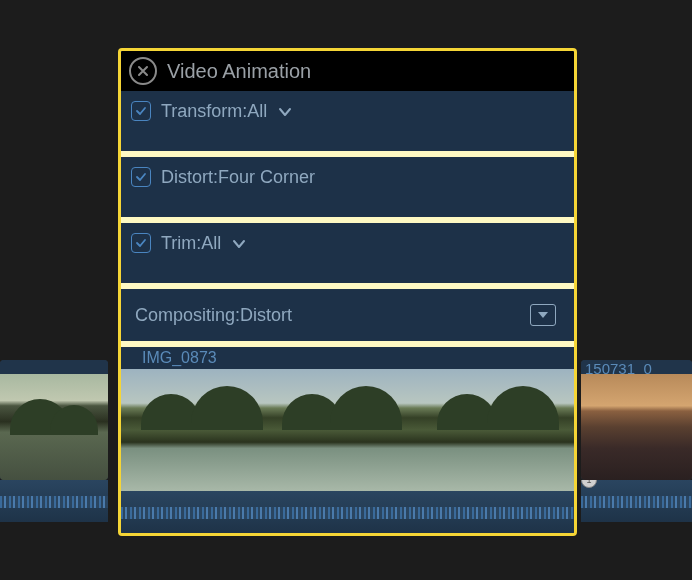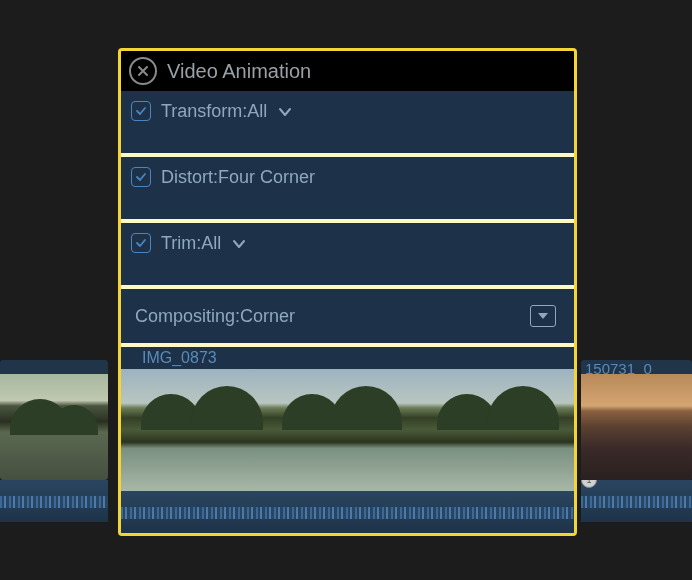--- a/index.html
+++ b/index.html
@@ -130,21 +130,21 @@
   .close-btn svg { display: block; }
 
   .panel-title {
     color: #9aa0a6;
     font-size: 20px;
     font-weight: 400;
   }
 
   .effect-row {
     height: 66px;
-    border-bottom: 4px solid #fef9c3;
+    border-bottom: 6px solid #fef9c3;
     background: #1d3148;
     display: flex;
     align-items: flex-start;
     padding: 10px 10px 0 10px;
     box-sizing: border-box;
     position: relative;
   }
   .effect-row.compositing { align-items: center; padding-top: 0; height: 58px; }
 
   .chk {
@@ -311,21 +311,21 @@
     </div>
     <span class="effect-label">Trim:All</span>
     <div class="chevron">
       <svg width="14" height="10" viewBox="0 0 14 10">
         <path d="M2 2 L7 8 L12 2" stroke="#8fa8bf" stroke-width="2" fill="none" stroke-linecap="round" stroke-linejoin="round"></path>
       </svg>
     </div>
   </div>
 
   <div class="effect-row compositing">
-    <span class="effect-label" style="margin-left:4px;">Compositing:Corner</span>
+    <span class="effect-label" style="margin-left:4px;">Compositing:Distort</span>
     <div class="expand-box">
       <svg width="14" height="10" viewBox="0 0 14 10">
         <path d="M2 2 L7 8 L12 2 Z" fill="#8fa8bf"></path>
       </svg>
     </div>
   </div>
 
   <div class="panel-clip-area">
     <div class="panel-clip-label">IMG_0873</div>
     <div class="panel-thumb-row">

